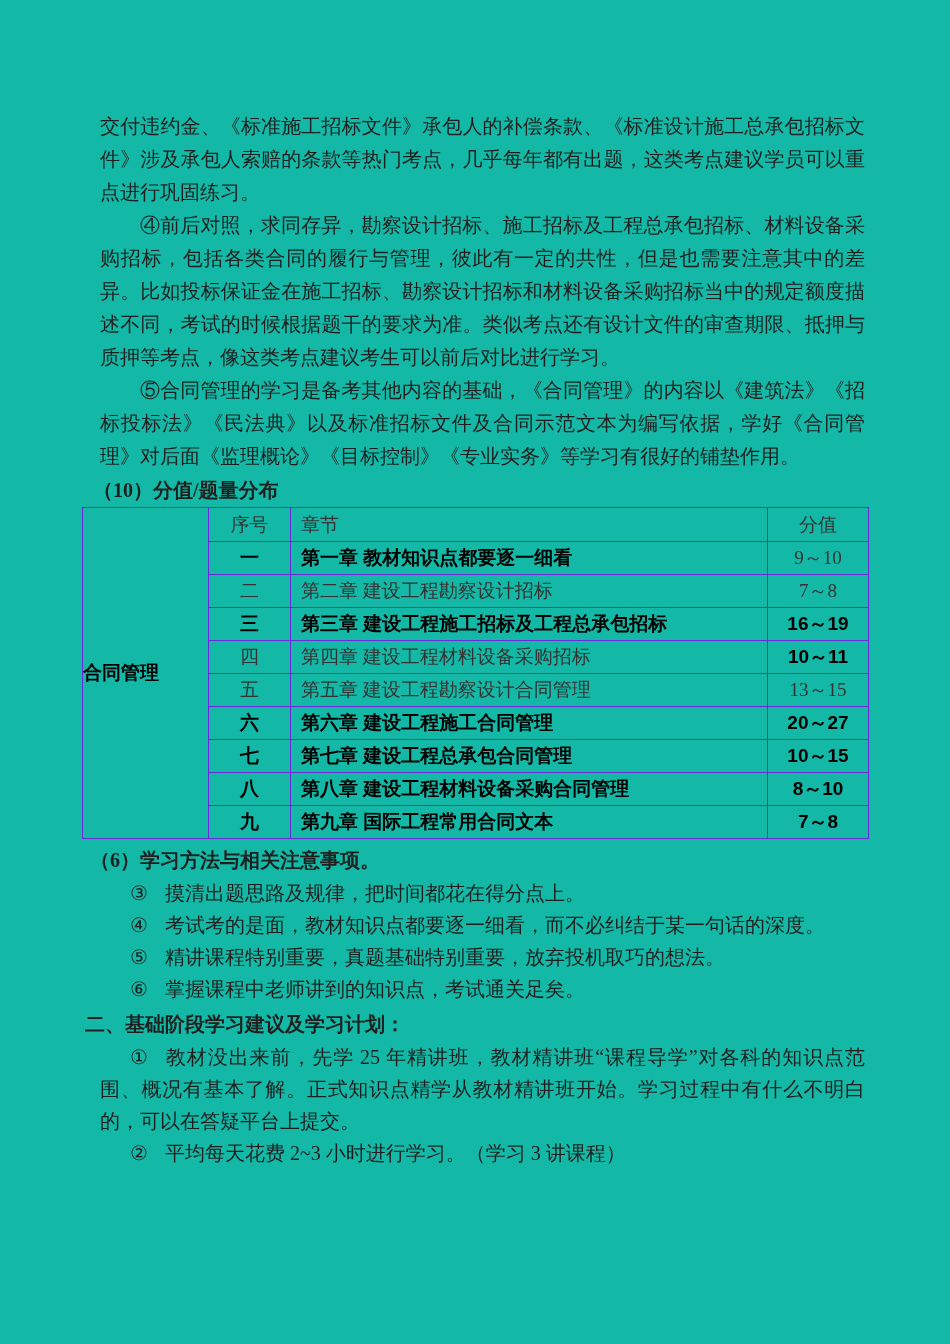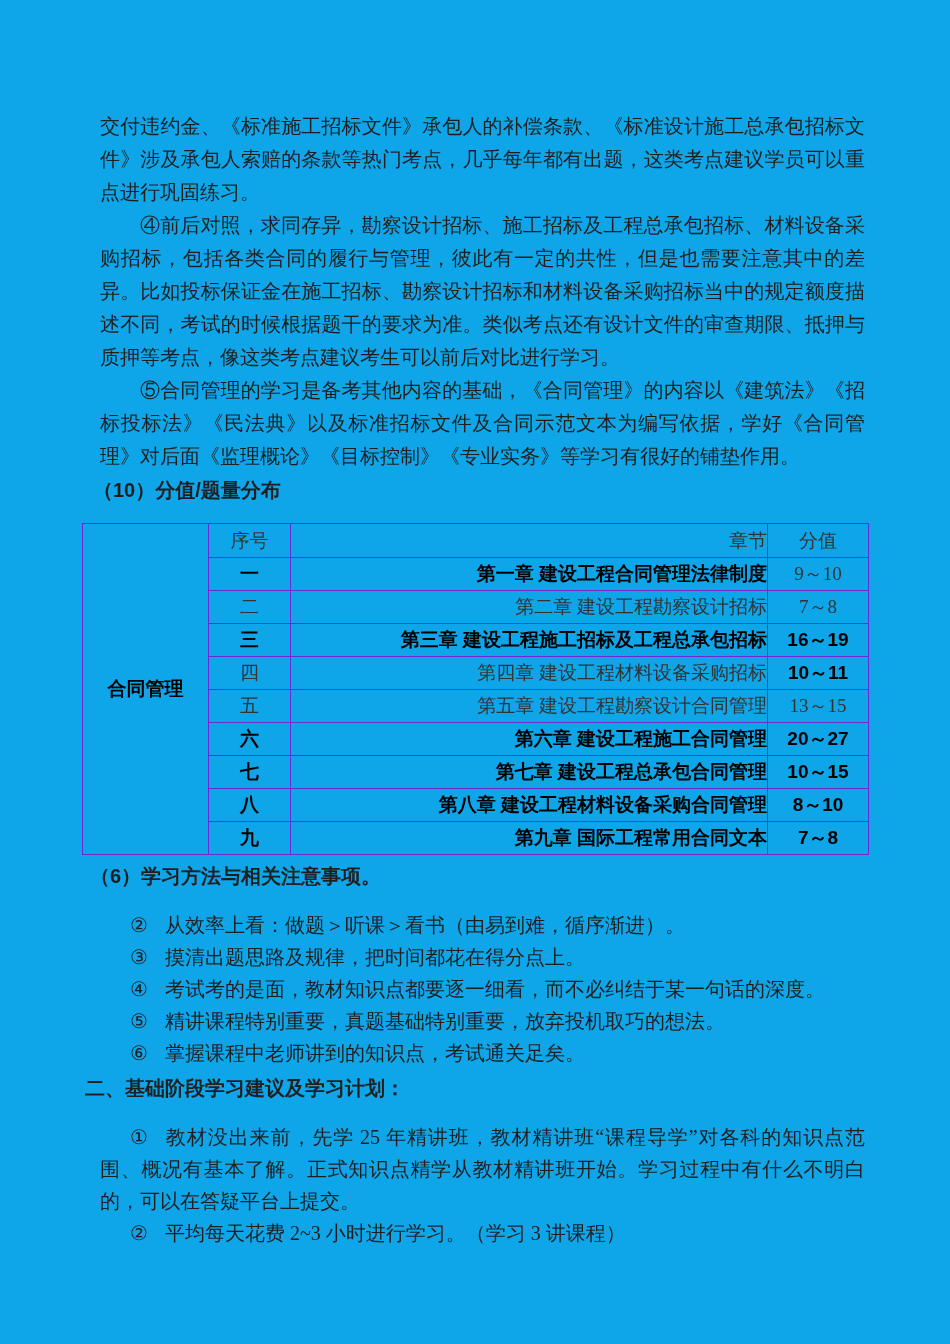--- a/index.html
+++ b/index.html
@@ -5,41 +5,41 @@
   html, body {
     margin: 0;
     padding: 0;
     background: #e8e8e8;
   }
   .page {
     position: relative;
     width: 950px;
     height: 1344px;
     margin: 0 auto;
-    background: #0ea5e9;
+    background: #14b8a6;
     color: #1f1f1f;
     font-family: "Liberation Serif", "DejaVu Serif", serif;
     font-size: 20px;
     box-sizing: border-box;
     padding: 110px 85px 0 100px;
     overflow: hidden;
   }
   .body-p {
     margin: 0;
     line-height: 33px;
     text-align: justify;
   }
   .indent { text-indent: 40px; }
 
   .h-sans {
-    font-family: Liberation Sans, sans-serif;
+    font-family: Liberation Serif, serif;
     font-weight: bold;
     font-size: 20px;
     line-height: 33px;
-    margin: 16px;
+    margin: 0;
   }
   .h-score   { margin-left: -7px;  margin-top: 1px; }
   .h-methods { margin-left: -10px; margin-top: 5px; }
   .h-plan    { margin-left: -15px; margin-top: 3px; }
 
   .score-table {
     border-collapse: collapse;
     table-layout: fixed;
     width: 786px;
     margin-left: -18px;
@@ -48,28 +48,28 @@
   .score-table td {
     border: 1px solid #6d28d9;
     padding: 0;
     height: 32px;
     color: #333333;
     overflow: hidden;
     white-space: nowrap;
   }
   .score-table tr.hdr td { height: 33px; }
   .group-cell {
-    text-align: center;
+    text-align: left;
     vertical-align: middle;
     font-family: "Liberation Sans", "DejaVu Sans", sans-serif;
     font-weight: bold;
     color: #000000 !important;
   }
   .idx-cell   { text-align: center; }
-  .ch-cell    { text-align: right; padding-left: 10px !important; }
+  .ch-cell    { text-align: left; padding-left: 10px !important; }
   .score-cell { text-align: center; }
   .b {
     font-family: "Liberation Sans", "DejaVu Sans", sans-serif;
     font-weight: bold;
     color: #000000 !important;
   }
 
   .li {
     margin: 0;
     line-height: 32px;
@@ -100,21 +100,21 @@
     </colgroup>
     <tbody id="score-table-body">
       <tr class="hdr">
         <td class="group-cell" rowspan="10">合同管理</td>
         <td class="idx-cell">序号</td>
         <td class="ch-cell">章节</td>
         <td class="score-cell">分值</td>
       </tr>
     <tr>
           <td class="idx-cell b">一</td>
-          <td class="ch-cell b">第一章 建设工程合同管理法律制度</td>
+          <td class="ch-cell b">第一章 教材知识点都要逐一细看</td>
           <td class="score-cell">9～10</td>
         </tr>
         <tr>
           <td class="idx-cell">二</td>
           <td class="ch-cell">第二章 建设工程勘察设计招标</td>
           <td class="score-cell">7～8</td>
         </tr>
         <tr>
           <td class="idx-cell b">三</td>
           <td class="ch-cell b">第三章 建设工程施工招标及工程总承包招标</td>
@@ -149,21 +149,20 @@
           <td class="idx-cell b">九</td>
           <td class="ch-cell b">第九章 国际工程常用合同文本</td>
           <td class="score-cell b">7～8</td>
         </tr>
       </tbody>
   </table>
 
   <h3 class="h-sans h-methods">（6）学习方法与相关注意事项。</h3>
 
   <div id="methods-list">
-      <p class="li"><span class="num">②</span><span>从效率上看：做题＞听课＞看书（由易到难，循序渐进）。</span></p>
       <p class="li"><span class="num">③</span><span>摸清出题思路及规律，把时间都花在得分点上。</span></p>
       <p class="li"><span class="num">④</span><span>考试考的是面，教材知识点都要逐一细看，而不必纠结于某一句话的深度。</span></p>
       <p class="li"><span class="num">⑤</span><span>精讲课程特别重要，真题基础特别重要，放弃投机取巧的想法。</span></p>
       <p class="li"><span class="num">⑥</span><span>掌握课程中老师讲到的知识点，考试通关足矣。</span></p>
     </div>
 
   <h3 class="h-sans h-plan">二、基础阶段学习建议及学习计划：</h3>
 
   <div id="plan-list">
       <p class="li"><span class="num">①</span><span>教材没出来前，先学 25 年精讲班，教材精讲班“课程导学”对各科的知识点范围、概况有基本了解。正式知识点精学从教材精讲班开始。学习过程中有什么不明白的，可以在答疑平台上提交。</span></p>

